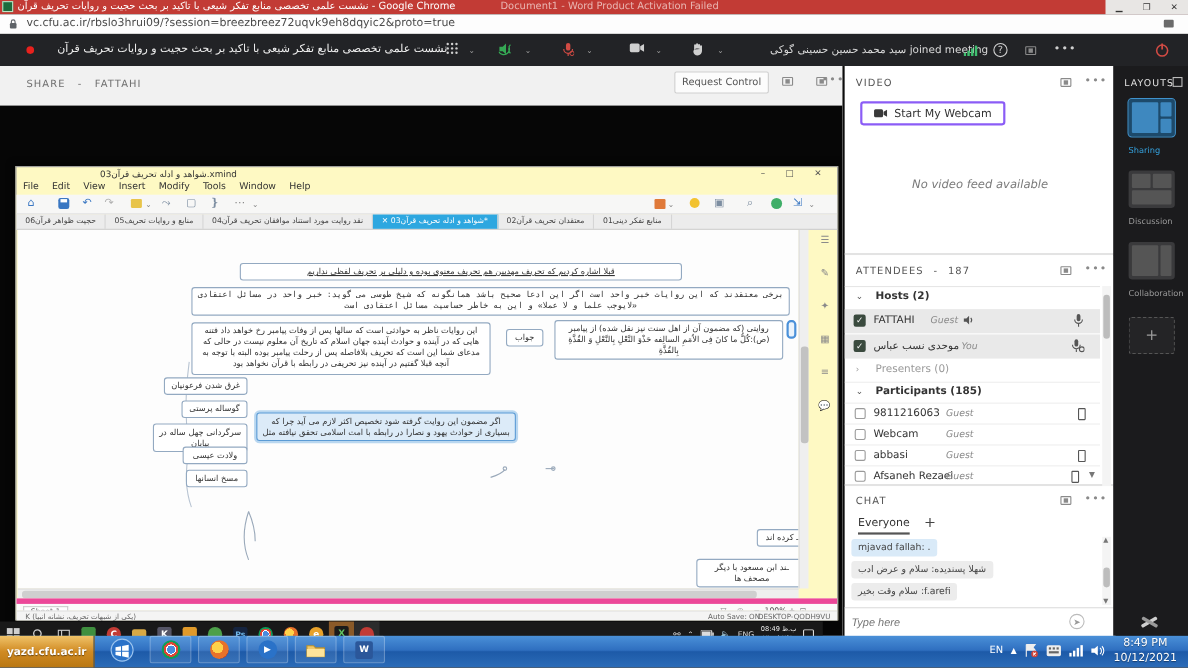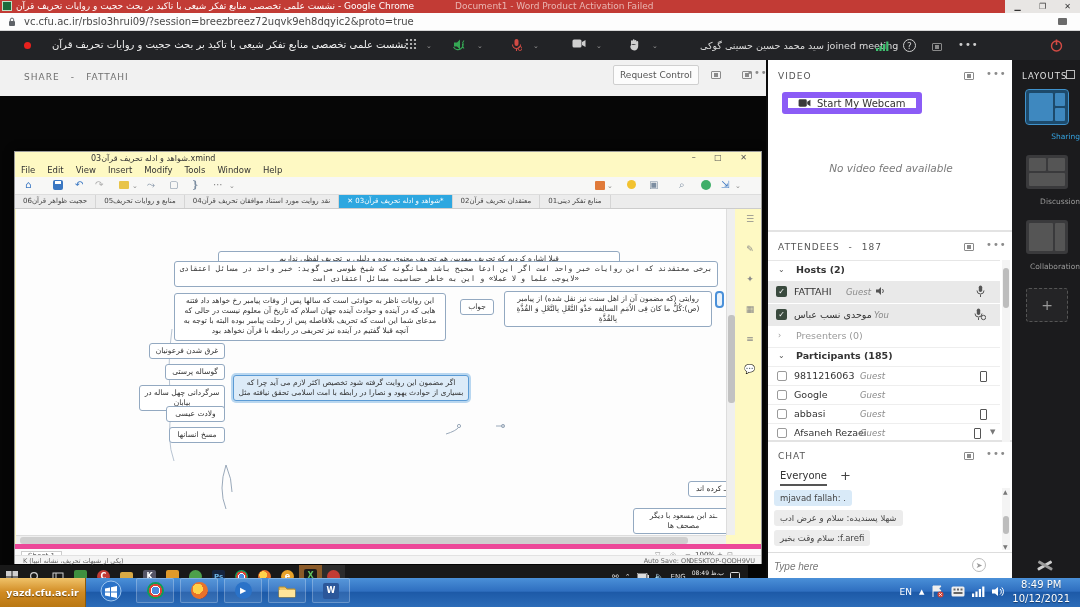--- a/index.html
+++ b/index.html
@@ -84,21 +84,21 @@
   .chat-bubble { position:absolute; border-radius:3px; font-size:8.5px; color:#444; padding:3px 6px; }
   .vscroll { position:absolute; width:8px; background:#f4f4f4; }
   .vscroll .thumb { position:absolute; left:1px; width:6px; background:#bdbdbd; border-radius:3px; }
 
   
   .layouts { left:1012px; top:60px; width:68px; height:518px; background:#1b1b1d; color:#ddd; }
   .lay-thumb { position:absolute; left:14px; width:42px; height:34px; border-radius:3px; background:#3a3a3c; }
   .lay-thumb .blk { position:absolute; background:#555; border-radius:1px; }
   .lay-thumb.active { background:#1d4a6b; outline:1px solid #3f92cc; }
   .lay-thumb.active .blk { background:#3e88bf; }
-  .lay-label { position:absolute; left:0; width:68px; text-align:right; padding-left:14px; font-size:7.5px; color:#9a9a9a; }
+  .lay-label { position:absolute; left:0; width:58px; text-align:left; padding-left:14px; font-size:7.5px; color:#9a9a9a; }
   .lay-label.active { color:#35a3e0; }
 
   
   .host-tb { left:0; top:578px; width:1080px; height:29px;
     background:linear-gradient(#4a90d8 0%,#2f6fc0 45%,#1d5aa8 50%,#2c6cb8 100%); display:flex; align-items:flex-start; }
   .active-win-btn { width:86px; height:29px; background:linear-gradient(#f0c36a,#d08a22 50%,#b97712);
     border-right:1px solid #8a5a0e; color:#fff; font-size:9.5px; font-weight:bold; display:flex; align-items:center; justify-content:center; text-shadow:0 1px 1px rgba(0,0,0,.5); }
   .htb-ic { width:38px; height:25px; margin-left:6px; border:1px solid rgba(255,255,255,.25); border-radius:2px;
     background:rgba(255,255,255,.08); display:flex; align-items:center; justify-content:center; }
   .htb-tray { margin-left:auto; display:flex; align-items:center; gap:7px; padding-right:10px; color:#fff; }
@@ -268,21 +268,21 @@
         <div class="abs xm-canvas">
           <svg class="abs" style="left:0; top:0;" width="710" height="326">
             <path d="M430 225 Q440 222 443 218" stroke="#9aa9ba" fill="none"></path>
             <path d="M480 217 Q486 217 488 217" stroke="#9aa9ba" fill="none"></path>
             <circle cx="443" cy="217" r="1.6" fill="none" stroke="#9aa9ba"></circle>
             <circle cx="487" cy="217" r="1.6" fill="none" stroke="#9aa9ba"></circle>
             <path d="M210 256 Q202 280 210 300 M210 256 Q216 270 216 283" stroke="#9aa9ba" fill="none"></path>
             <path d="M156 120 Q150 160 156 200 Q150 230 158 252" stroke="#b8c4d2" fill="none"></path>
           </svg>
 
-          <div class="mm-box" style="left:202px; top:42px; width:402px;">قبلا اشاره کردیم که تحریف مهدیین هم تحریف معنوی بوده و دلیلی بر تحریف لفظی نداریم</div>
+          <div class="mm-box" style="left:202px; top:30px; width:402px;text-decoration:underline;">قبلا اشاره کردیم که تحریف مهدیین هم تحریف معنوی بوده و دلیلی بر تحریف لفظی نداریم</div>
           <div class="mm-box" style="left:158px; top:52px; width:544px;font-family:Liberation Mono, monospace;">برخی معتقدند که این روایات خبر واحد است اگر این ادعا صحیح باشد همانگونه که شیخ طوسی می گوید: خبر واحد در مسائل اعتقادی «لایوجب علما و لا عملا» و این به خاطر حساسیت مسائل اعتقادی است</div>
           <div class="mm-box" style="left:158px; top:84px; width:272px; height:48px; overflow:hidden;">این روایات ناظر به حوادثی است که سالها پس از وفات پیامبر رخ خواهد داد فتنه هایی که در آینده و حوادث آینده جهان اسلام که تاریخ آن معلوم نیست در حالی که مدعای شما این است که تحریف بلافاصله پس از رحلت پیامبر بوده البته با توجه به آنچه قبلا گفتیم در آینده نیز تحریفی در رابطه با قرآن نخواهد بود</div>
           <div class="mm-box" style="left:444px; top:90px; width:34px;">جواب</div>
           <div class="mm-box" style="left:488px; top:82px; width:208px;">روایتی (که مضمون آن از اهل سنت نیز نقل شده) از پیامبر (ص):کُلُّ ما کانَ فِی الاُمَمِ السالِفه حَذْوَ النَّعْلِ بِالنَّعْلِ وَ القُذَّةِ بِالقُذَّةِ</div>
 
           <div class="mm-box" style="left:133px; top:134px; width:76px;">غرق شدن فرعونیان</div>
           <div class="mm-box" style="left:149px; top:155px; width:60px;">گوساله پرستی</div>
           <div class="mm-box" style="left:123px; top:176px; width:86px;">سرگردانی چهل ساله در بیابان</div>
           <div class="mm-box" style="left:150px; top:197px; width:59px;">ولادت عیسی</div>
           <div class="mm-box" style="left:153px; top:218px; width:56px;">مسخ انسانها</div>
@@ -409,21 +409,21 @@
       </div>
     </div>
   </div>
 
   <div class="abs right-col">
 
     <div class="pod" style="top:0; height:172px;">
       <span class="abs pod-header-text" style="left:10px; top:11px; color:#555;">VIDEO</span>
       <span class="abs fs-ic" style="left:196px; top:11px;"></span>
       <span class="abs pod-dots" style="left:218px; top:8px;">•••</span>
-      <div class="abs" style="left:14px; top:32px; height:22px; padding:0 10px; background:#fff; border:6px solid #8b5cf6; border-radius:3px; display:flex; align-items:center; gap:6px;">
+      <div class="abs" style="left:14px; top:32px; height:22px; padding:0 10px; background:#fff; border:2px solid #8b5cf6; border-radius:3px; display:flex; align-items:center; gap:6px;">
         <svg width="13" height="10" viewBox="0 0 14 11">
             <rect x="0.5" y="1.5" width="9" height="8" rx="1.5" fill="#3a3a3a"></rect>
             <polygon points="10,4 13.5,2 13.5,9 10,7" fill="#3a3a3a"></polygon>
           </svg>
         <span style="font-size:10px; color:#333;">Start My Webcam</span>
       </div>
       <div class="abs" style="left:0; top:102px; width:246px; text-align:center; font-size:10.5px; font-style:italic; color:#7a7a7a;">No video feed available</div>
     </div>
 
     <div class="pod" style="top:172px; height:210px;">
@@ -484,21 +484,21 @@
       </div>
 
       <div class="abs" style="left:0; top:134px; width:232px; height:19px; border-top:1px solid #eee;">
         <span class="abs check-empty" style="left:9px; top:4px;"></span>
         <span class="abs attendee-name" style="left:26px; top:3px;">9811216063</span>
         <span class="abs role" style="left:92px; top:4px;">Guest</span>
         <span class="abs phone-ic" style="left:212px; top:4px;"></span>
       </div>
       <div class="abs" style="left:0; top:153px; width:232px; height:19px; border-top:1px solid #eee;">
         <span class="abs check-empty" style="left:9px; top:4px;"></span>
-        <span class="abs attendee-name" style="left:26px; top:3px;">Google</span>
+        <span class="abs attendee-name" style="left:26px; top:3px;">Webcam</span>
         <span class="abs role" style="left:92px; top:4px;">Guest</span>
       </div>
       <div class="abs" style="left:0; top:172px; width:232px; height:19px; border-top:1px solid #eee;">
         <span class="abs check-empty" style="left:9px; top:4px;"></span>
         <span class="abs attendee-name" style="left:26px; top:3px;">abbasi</span>
         <span class="abs role" style="left:92px; top:4px;">Guest</span>
         <span class="abs phone-ic" style="left:212px; top:4px;"></span>
       </div>
       <div class="abs" style="left:0; top:191px; width:232px; height:19px; border-top:1px solid #eee;">
         <span class="abs check-empty" style="left:9px; top:4px;"></span>

